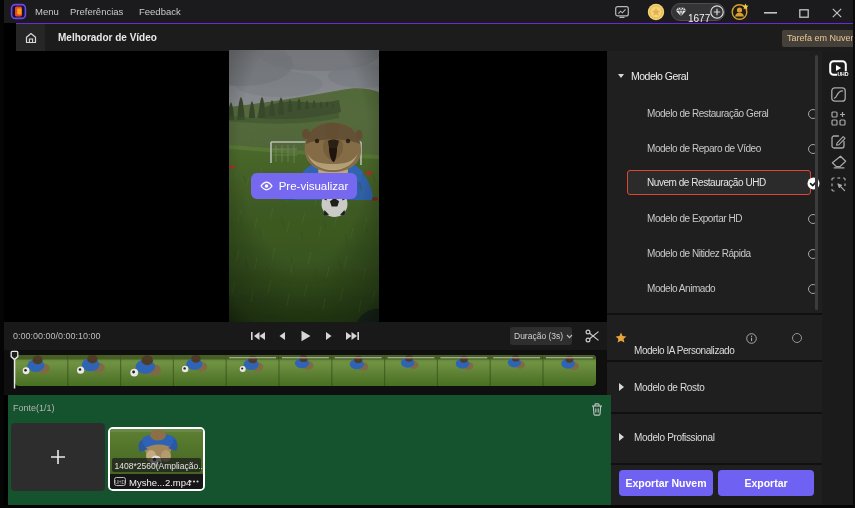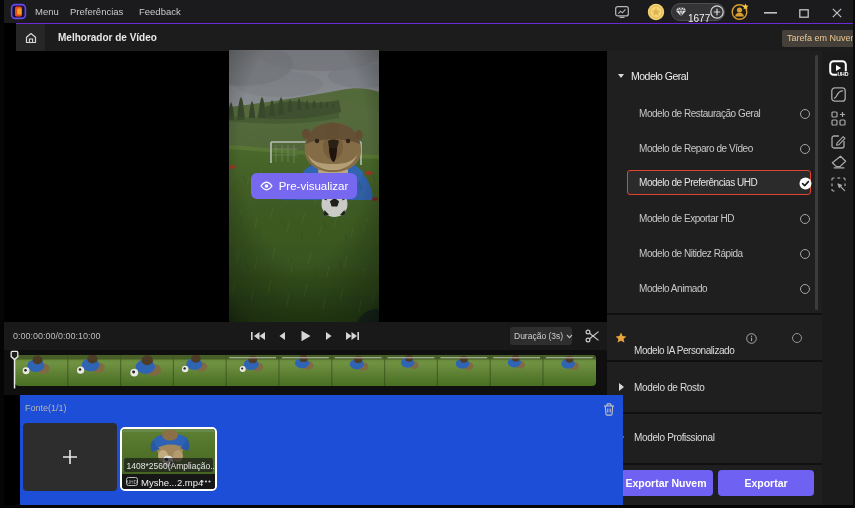--- a/index.html
+++ b/index.html
@@ -20,21 +20,21 @@
     font-size:10px; font-weight:bold; }
   #tarefa { left:766px; top:6px; width:76px; height:17px; background:#46403a;
     color:#eac794; font-size:9px; white-space:nowrap; line-height:17px; text-align:right;
     border-radius:2px; }
 
   
   #mainarea { left:4px; top:51px; width:603px; height:271px; background:#000; }
 
   
   #panel { left:607px; top:51px; width:215px; height:454px; background:#1f1f20; }
-  .optrow { position:absolute; left:8px; width:215px; height:20px; color:#c8c8c8;
+  .optrow { position:absolute; left:16px; width:215px; height:20px; color:#c8c8c8;
     font-size:10px; letter-spacing:-0.45px; line-height:20px; }
   .optrow .lbl { position:absolute; left:24px; top:0; }
   .radio { position:absolute; left:185px; top:4.5px; width:10px; height:10px;
     border:1.1px solid #a5a5a5; border-radius:50%; }
   .sep { position:absolute; left:0; width:215px; height:2px; background:#101010; }
   .hdr { position:absolute; color:#ededed; font-size:10.5px; }
   .tri { position:absolute; width:0; height:0; }
   .btn { position:absolute; height:26px; background:#6f61f2; border-radius:4px;
     color:#fff; font-size:10.5px; font-weight:bold; text-align:center;
     line-height:26px; }
@@ -47,21 +47,21 @@
   #timecode { left:9px; top:0; height:28px; line-height:28px; color:#bdbdbd;
     font-size:9px; }
   #durbtn { left:506px; top:5px; width:62px; height:18px; background:#2e2e2f;
     border-radius:3px; color:#cfcfcf; font-size:8.5px; line-height:18px;
     text-align:center; }
 
   
   #tlarea { left:4px; top:350px; width:603px; height:45px; background:#0f0f0f; }
 
   
-  #bottom { left:20px; top:395px; width:603px; height:110px; background:#1d4ed8;text-decoration:underline; }
+  #bottom { left:8px; top:395px; width:603px; height:110px; background:#14532d;text-decoration:underline; }
   #fonte { left:5px; top:8px; color:#b5b5b5; font-size:9px; }
   #plusbox { left:3px; top:28px; width:94px; height:68px; background:#2d2d2e;
     border-radius:4px; }
   #thumb { left:100px; top:32px; width:97px; height:64px; border:2px solid #fff;
     border-radius:5px; background:#111; overflow:hidden; }
 
   
   #edgeL { left:0; top:0; width:4px; height:508px; background:#050505; }
   #edgeB { left:0; top:505px; width:855px; height:3px; background:#050505; }
   #edgeR { left:853px; top:0; width:2px; height:508px; background:#0a0a0a; }
@@ -280,21 +280,21 @@
         <span class="lbl">Modelo de Restauração Geral</span>
         <div class="radio"></div>
       </div>
     <div class="optrow" style="top:88px">
         <span class="lbl">Modelo de Reparo de Vídeo</span>
         <div class="radio"></div>
       </div>
 
     <div class="abs" style="left:20px;top:119px;width:184px;height:25px;background:#2b2b2c;border:1.5px solid #e0462f;border-radius:3px;"></div>
     <div class="optrow" style="top:121.5px;color:#e4e4e4">
-        <span class="lbl">Modelo de Preferências UHD</span>
+        <span class="lbl">Nuvem de Restauração UHD</span>
       <svg class="abs" style="left:184px;top:4px" width="13" height="13" viewBox="0 0 13 13">
         <circle cx="6.5" cy="6.5" r="6" fill="#fff"></circle>
         <path d="M3.6 6.6 L5.7 8.6 L9.4 4.6" fill="none" stroke="#1a1a1a" stroke-width="1.6" stroke-linecap="round" stroke-linejoin="round"></path>
       </svg>
     </div>
 
     <div class="optrow" style="top:158px">
         <span class="lbl">Modelo de Exportar HD</span>
         <div class="radio"></div>
       </div>

